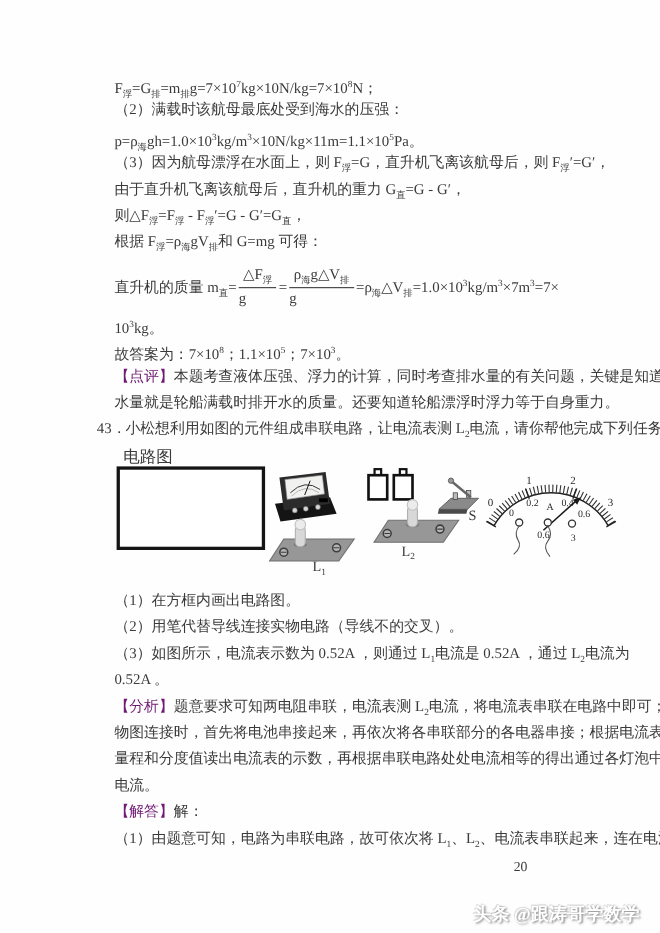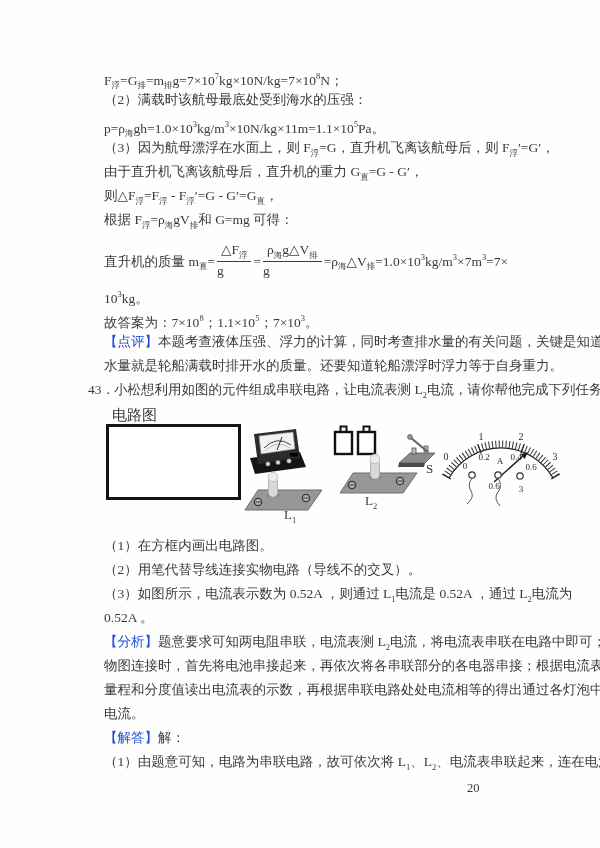--- a/index.html
+++ b/index.html
@@ -3,21 +3,21 @@
 <meta charset="utf-8">
 <style>
   html,body{margin:0;padding:0;background:#ffffff;}
   .page{position:relative;width:600px;height:848px;background:#fefefe;overflow:hidden;
         font-family:"Liberation Serif","DejaVu Serif",serif;color:#3a3a3a;padding-left:12px;}
   .content{position:absolute;left:104px;top:64px;font-size:13.5px;}
   .ln{margin:0;height:24px;line-height:24px;white-space:pre;}
   .tall{height:50px;line-height:50px;}
   sup{font-size:8.5px;}
   sub{font-size:8.5px;}
-  .tag{color:#1d4ed8;}
+  .tag{color:#701a75;}
   .ans{text-underline-offset:2px;}
   .frac{display:inline-block;vertical-align:middle;text-align:left;margin:0 2px;
         line-height:1.15;transform:translateY(-2px);}
   .fn{display:block;padding:0 4px 1px;border-bottom:1px solid #3a3a3a;}
   .fd{display:block;padding-top:1px;}
   .qno{display:inline-block;width:26px;}
   .stem{margin-left:-16px;}
   .figure{position:relative;height:118px;margin:6px 0 8px 0;}
   .fig-label{position:absolute;left:8px;top:-2px;font-size:15px;}
   .draw-box{position:absolute;left:2px;top:16px;width:129px;height:70px;border:3px solid #141414;background:#fff;}
@@ -151,13 +151,14 @@
     <p class="ln">物图连接时，首先将电池串接起来，再依次将各串联部分的各电器串接；根据电流表的</p>
     <p class="ln">量程和分度值读出电流表的示数，再根据串联电路处处电流相等的得出通过各灯泡中的</p>
     <p class="ln">电流。</p>
 
     <p class="ln"><span class="tag">【解答】</span><span>解：</span></p>
     <p class="ln">（1）由题意可知，电路为串联电路，故可依次将 L<sub>1</sub>、L<sub>2</sub>、电流表串联起来，连在电源两</p>
 
   </div>
 
   <div class="page-number">20</div>
+  <div class="watermark">头条 @跟涛哥学数学</div>
 </div>
 
 </body></html>

